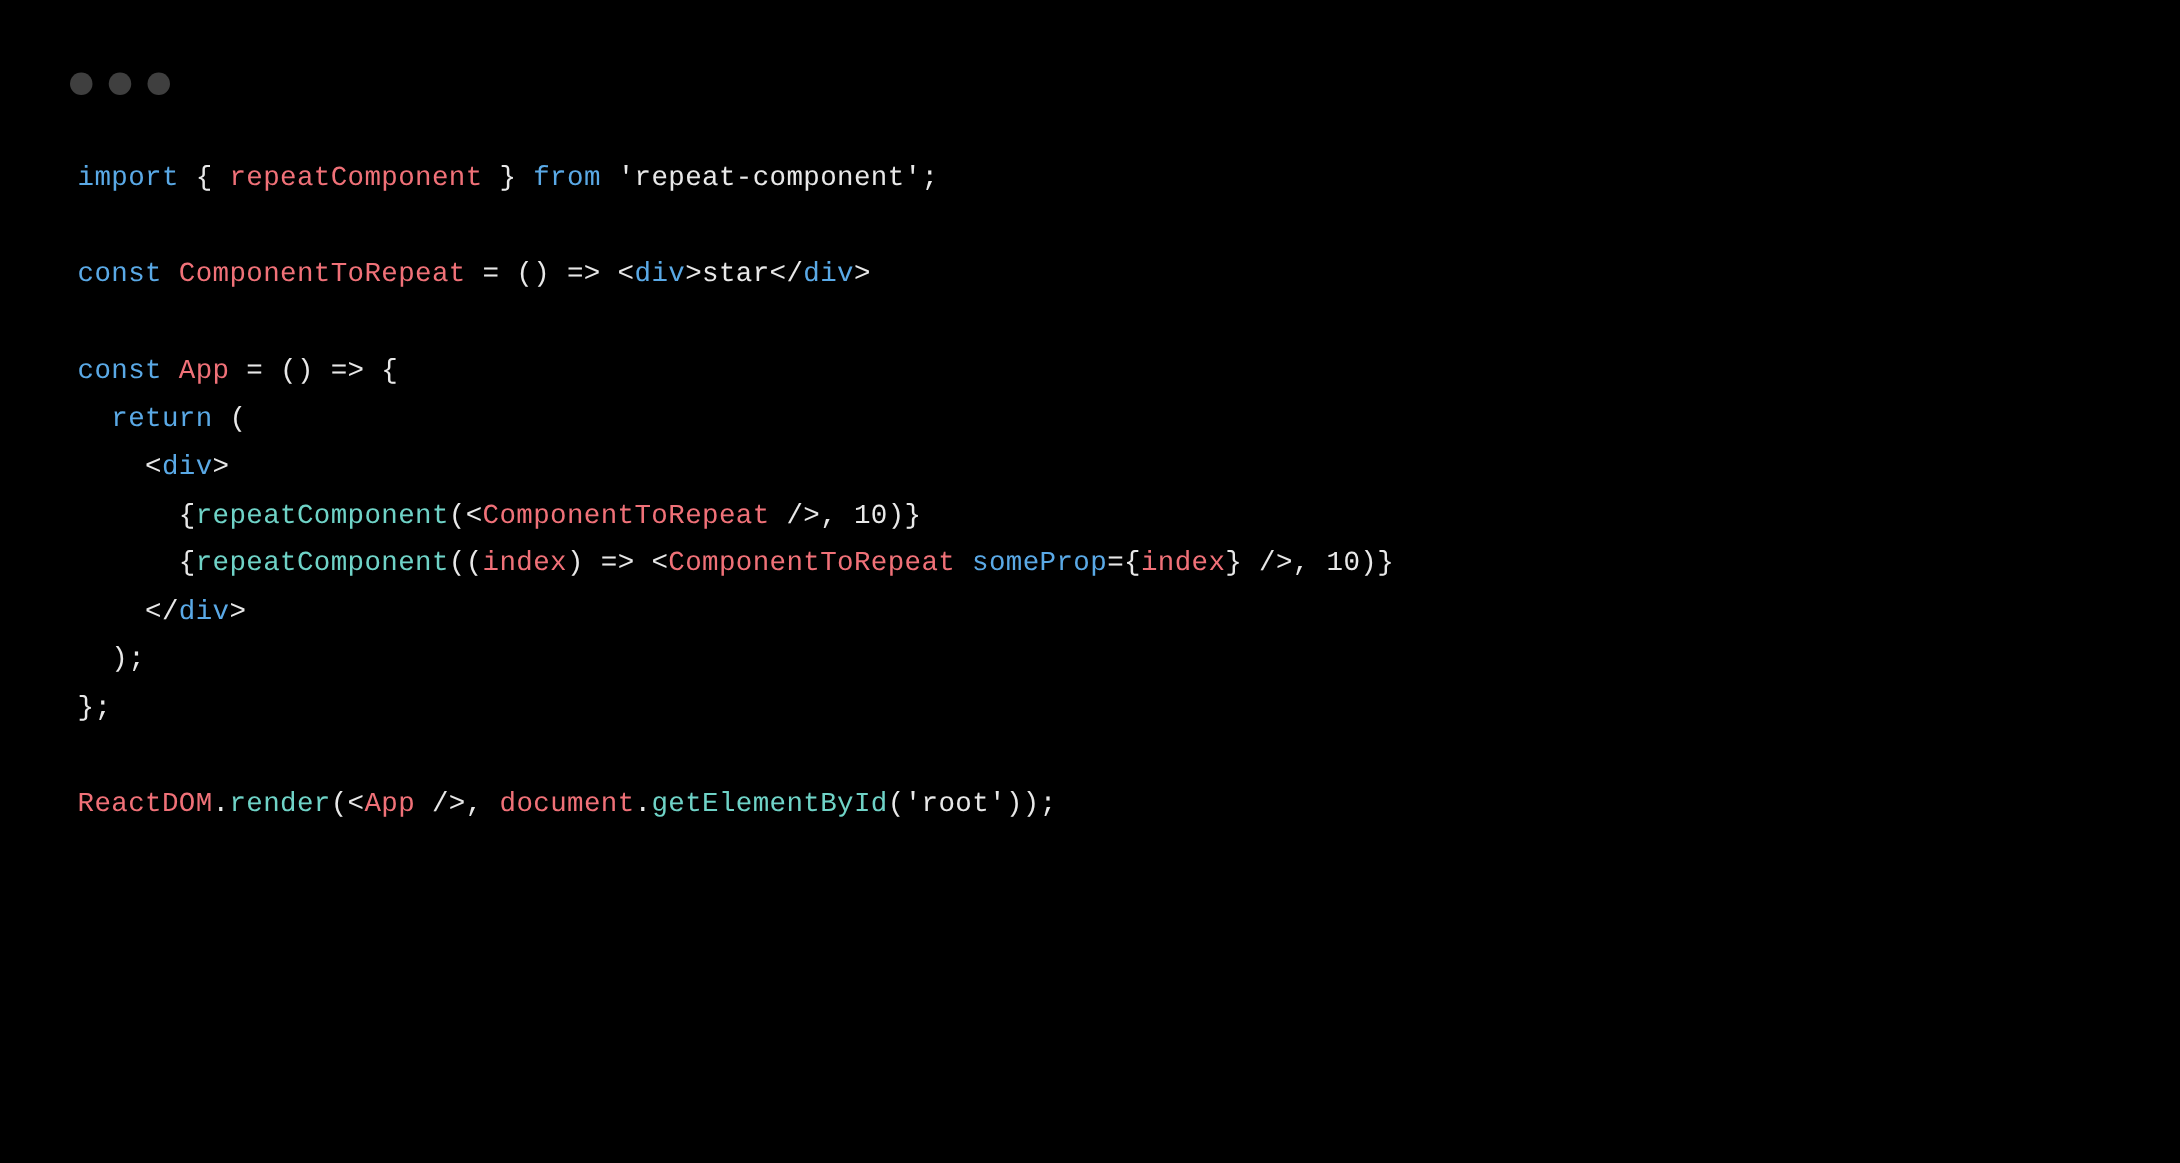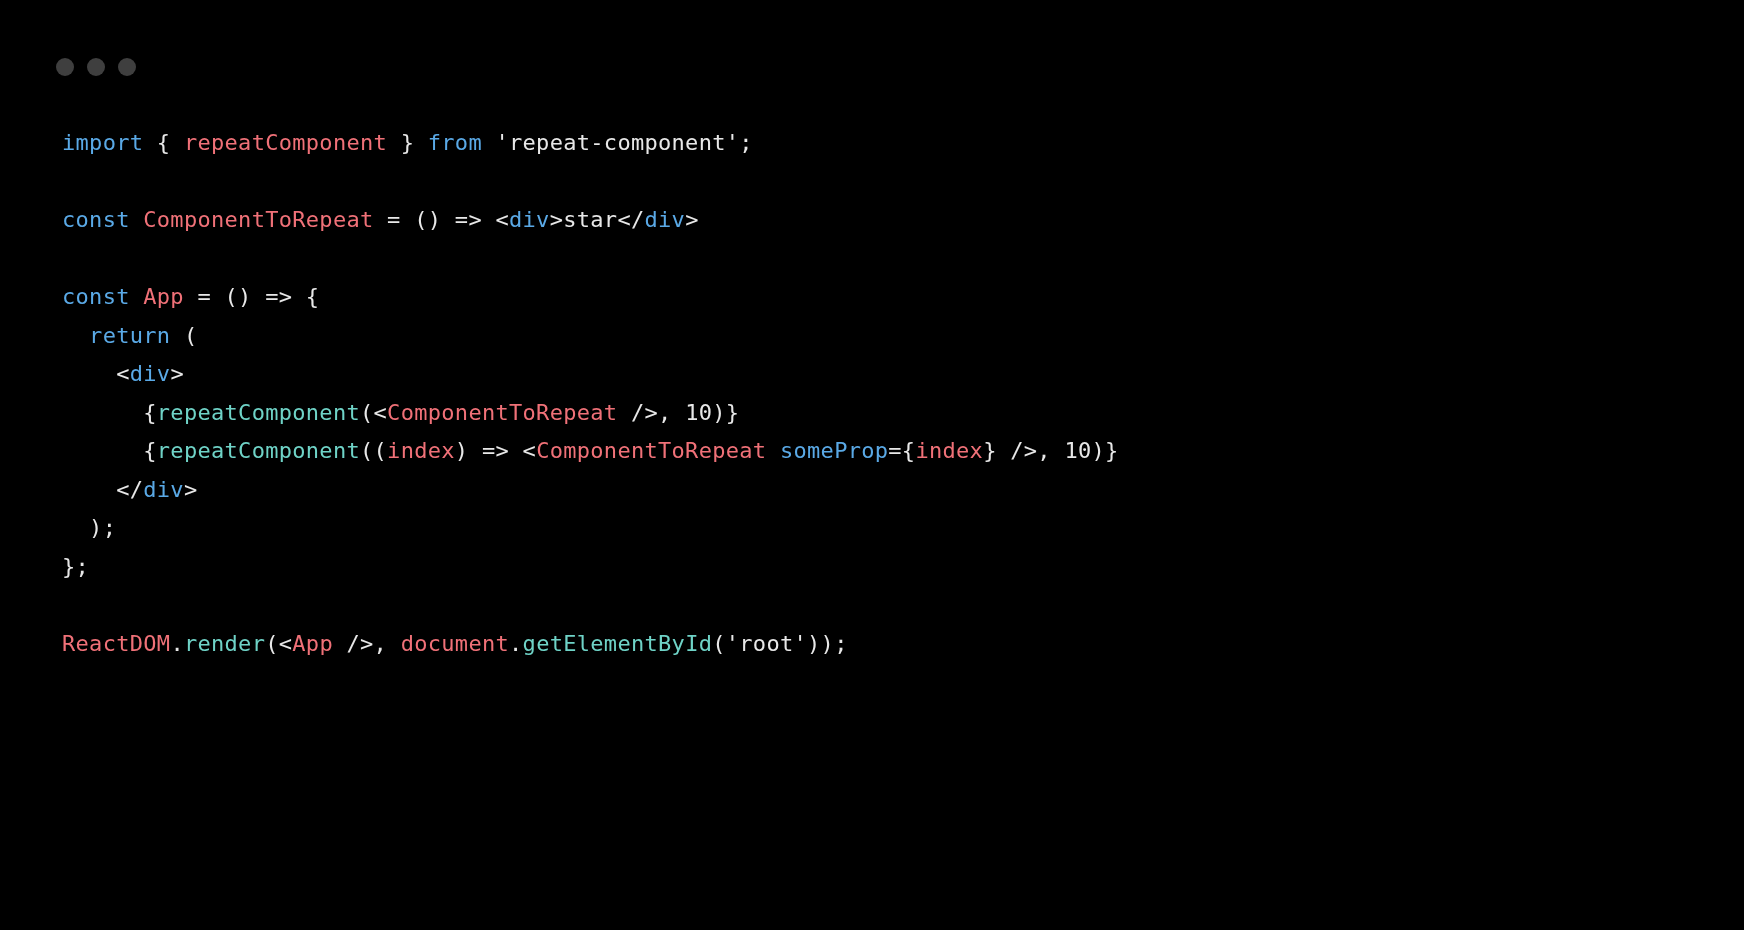--- a/index.html
+++ b/index.html
@@ -25,20 +25,21 @@
     .window-control {
       width: 18px;
       height: 18px;
       border-radius: 50%;
       background: #3f3f3f;
     }
     .code-container {
       padding: 48px 0 0 62px;
       white-space: pre;
       letter-spacing: 0.3px;
+      font-family: Liberation Mono, monospace;
     }
     .kw-blue { color: #5aa9e6; }
     .kw-teal { color: #6fd3c7; }
     .kw-pink { color: #f07178; }
     .text-white { color: #e8e8e8; }
   </style>
 </head>
 <body>
 
 <div class="window-controls">

